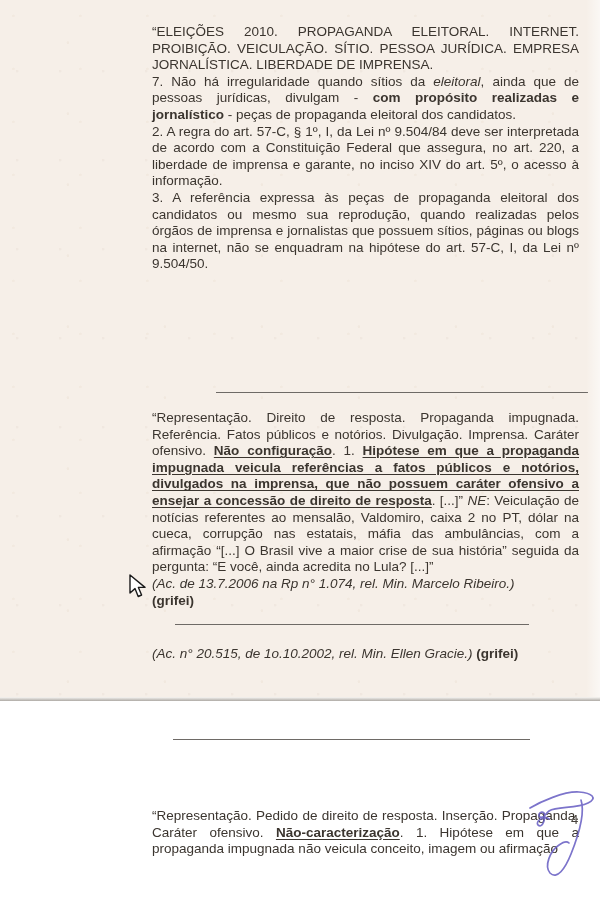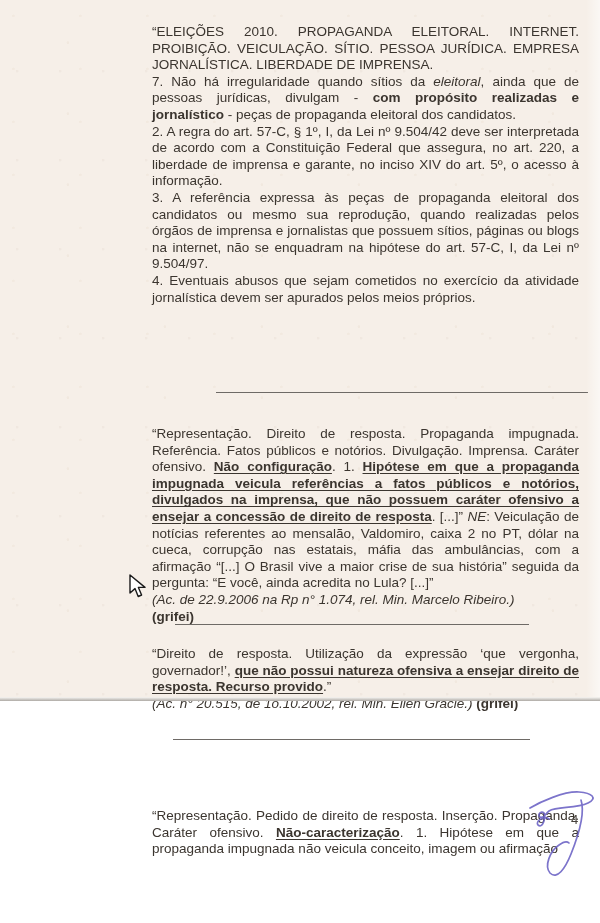--- a/index.html
+++ b/index.html
@@ -14,21 +14,21 @@
     background-size:67px 53px, 97px 71px, 43px 89px;
     font-family:Liberation Sans, sans-serif;
     color:#3b352f;
   }
   .block{
     position:absolute;left:152px;width:427px;
     font-size:13.5px;line-height:16.6px;
   }
   .block p{margin:0;text-align:justify;}
   .b1{top:24px;}
-  .b2{top:426px;}
+  .b2{top:410px;}
   .b3{top:646px;}
   .b4{top:808px;}
   .bold{font-weight:bold;}
   .bu{font-weight:bold;text-decoration:underline;text-underline-offset:2px;}
   .it{font-style:italic;}
   .divider{
     position:absolute;height:0;
     border-top:1.5px solid #6e6a66;
   }
   .d1{top:392px;left:216px;width:372px;}
@@ -50,36 +50,34 @@
   }
 </style>
 </head>
 <body>
 
 <div class="page">
 
   <div class="block b1">
     <p>“ELEIÇÕES 2010. PROPAGANDA ELEITORAL. INTERNET. PROIBIÇÃO. VEICULAÇÃO. SÍTIO. PESSOA JURÍDICA. EMPRESA JORNALÍSTICA. LIBERDADE DE IMPRENSA.</p>
     <p><span>7. Não há irregularidade quando sítios da </span><span class="it">eleitoral</span><span>, ainda que de pessoas jurídicas, divulgam - </span><span class="bold">com propósito realizadas e jornalístico</span><span> - peças de propaganda eleitoral dos candidatos.</span></p>
-    <p>2. A regra do art. 57-C, § 1º, I, da Lei nº 9.504/42 deve ser interpretada de acordo com a Constituição Federal que assegura, no art. 220, a liberdade de imprensa e garante, no inciso XIV do art. 5º, o acesso à informação.</p>
-    <p>3. A referência expressa às peças de propaganda eleitoral dos candidatos ou mesmo sua reprodução, quando realizadas pelos órgãos de imprensa e jornalistas que possuem sítios, páginas ou blogs na internet, não se enquadram na hipótese do art. 57-C, I, da Lei nº 9.504/97.</p>
-    <p>4. Eventuais abusos que sejam cometidos no exercício da atividade jornalística devem ser apurados pelos meios próprios.</p>
+    <p>2. A regra do art. 57-C, § 1º, I, da Lei nº 9.504/84 deve ser interpretada de acordo com a Constituição Federal que assegura, no art. 220, a liberdade de imprensa e garante, no inciso XIV do art. 5º, o acesso à informação.</p>
+    <p>3. A referência expressa às peças de propaganda eleitoral dos candidatos ou mesmo sua reprodução, quando realizadas pelos órgãos de imprensa e jornalistas que possuem sítios, páginas ou blogs na internet, não se enquadram na hipótese do art. 57-C, I, da Lei nº 9.504/50.</p>
   </div>
 
   <div class="divider d1"></div>
 
   <div class="block b2">
     <p><span>“Representação. Direito de resposta. Propaganda impugnada. Referência. Fatos públicos e notórios. Divulgação. Imprensa. Caráter ofensivo. </span><span class="bu">Não configuração</span><span>. 1. </span><span class="bu">Hipótese em que a propaganda impugnada veicula referências a fatos públicos e notórios, divulgados na imprensa, que não possuem caráter ofensivo a ensejar a concessão de direito de resposta</span><span>. [...]” </span><span class="it">NE</span><span>: Veiculação de notícias referentes ao mensalão, Valdomiro, caixa 2 no PT, dólar na cueca, corrupção nas estatais, máfia das ambulâncias, com a afirmação “[...] O Brasil vive a maior crise de sua história” seguida da pergunta: “E você, ainda acredita no Lula? [...]”</span></p>
-    <p><span class="it">(Ac. de 22.9.2006 na Rp n° 1.074, rel. Min. Marcelo Ribeiro.)</span><br><span class="bold">(grifei)</span></p>
+    <p><span class="it">(Ac. de 13.7.2006 na Rp n° 1.074, rel. Min. Marcelo Ribeiro.)</span><br><span class="bold">(grifei)</span></p>
   </div>
 
   <div class="divider d2"></div>
 
   <div class="block b3">
-    <p><span>“Direito de resposta. Utilização da expressão ‘que vergonha, governador!’, </span><span class="bu">que não possui natureza ofensiva a ensejar direito de resposta. Recurso provido</span><span>.”</span></p>
     <p><span class="it">(Ac. n° 20.515, de 1o.10.2002, rel. Min. Ellen Gracie.) </span><span class="bold">(grifei)</span></p>
   </div>
 
   <div class="divider d3"></div>
 
   <div class="block b4">
     <p><span>“Representação. Pedido de direito de resposta. Inserção. Propaganda. Caráter ofensivo. </span><span class="bu">Não-caracterização</span><span>. 1. Hipótese em que a propaganda impugnada não veicula conceito, imagem ou afirmação</span></p>
   </div>
 
   <div class="pagenum">4</div>

